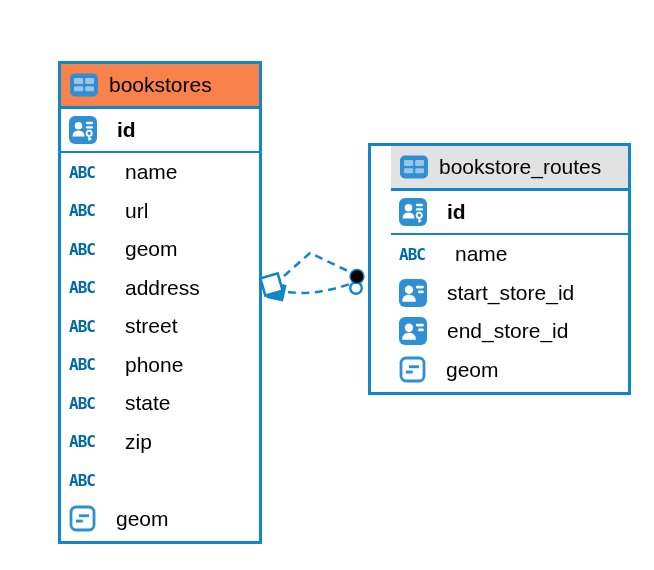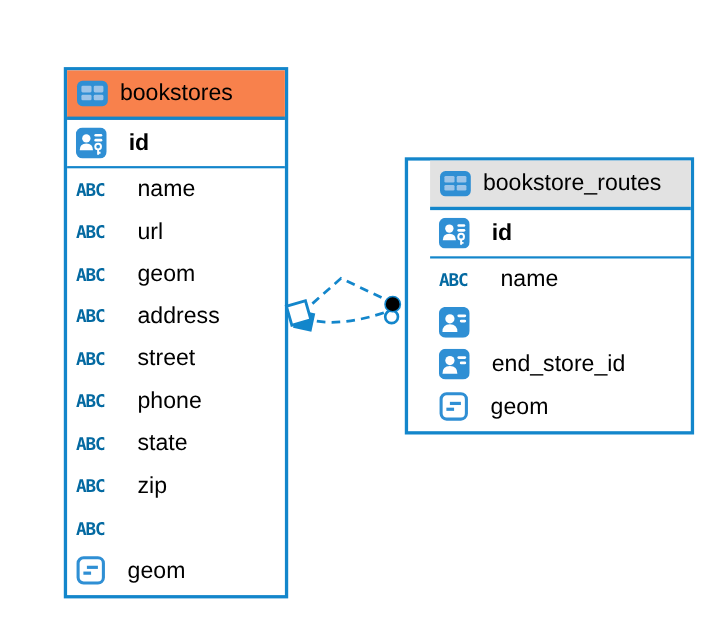--- a/index.html
+++ b/index.html
@@ -146,20 +146,21 @@
       <span>name</span>
     </div>
     <div class="row col">
       <svg class="icn" width="28" height="28" viewBox="0 0 28 28">
         <rect width="28" height="28" rx="6" fill="#2F8FD4"></rect>
         <circle cx="10" cy="10.8" r="4.2" fill="#fff"></circle>
         <path d="M 3.2 22.8 Q 3.2 15.8 10 15.8 Q 16.8 15.8 16.8 22.8 Z" fill="#fff"></path>
         <rect x="16.8" y="6.8" width="8" height="2.6" rx="1.3" fill="#fff"></rect>
         <rect x="19" y="11.6" width="5.8" height="2.6" rx="1.3" fill="#fff"></rect>
       </svg>
+      <span>start_store_id</span>
     </div>
     <div class="row col">
       <svg class="icn" width="28" height="28" viewBox="0 0 28 28">
         <rect width="28" height="28" rx="6" fill="#2F8FD4"></rect>
         <circle cx="10" cy="10.8" r="4.2" fill="#fff"></circle>
         <path d="M 3.2 22.8 Q 3.2 15.8 10 15.8 Q 16.8 15.8 16.8 22.8 Z" fill="#fff"></path>
         <rect x="16.8" y="6.8" width="8" height="2.6" rx="1.3" fill="#fff"></rect>
         <rect x="19" y="11.6" width="5.8" height="2.6" rx="1.3" fill="#fff"></rect>
       </svg>
       <span>end_store_id</span>

